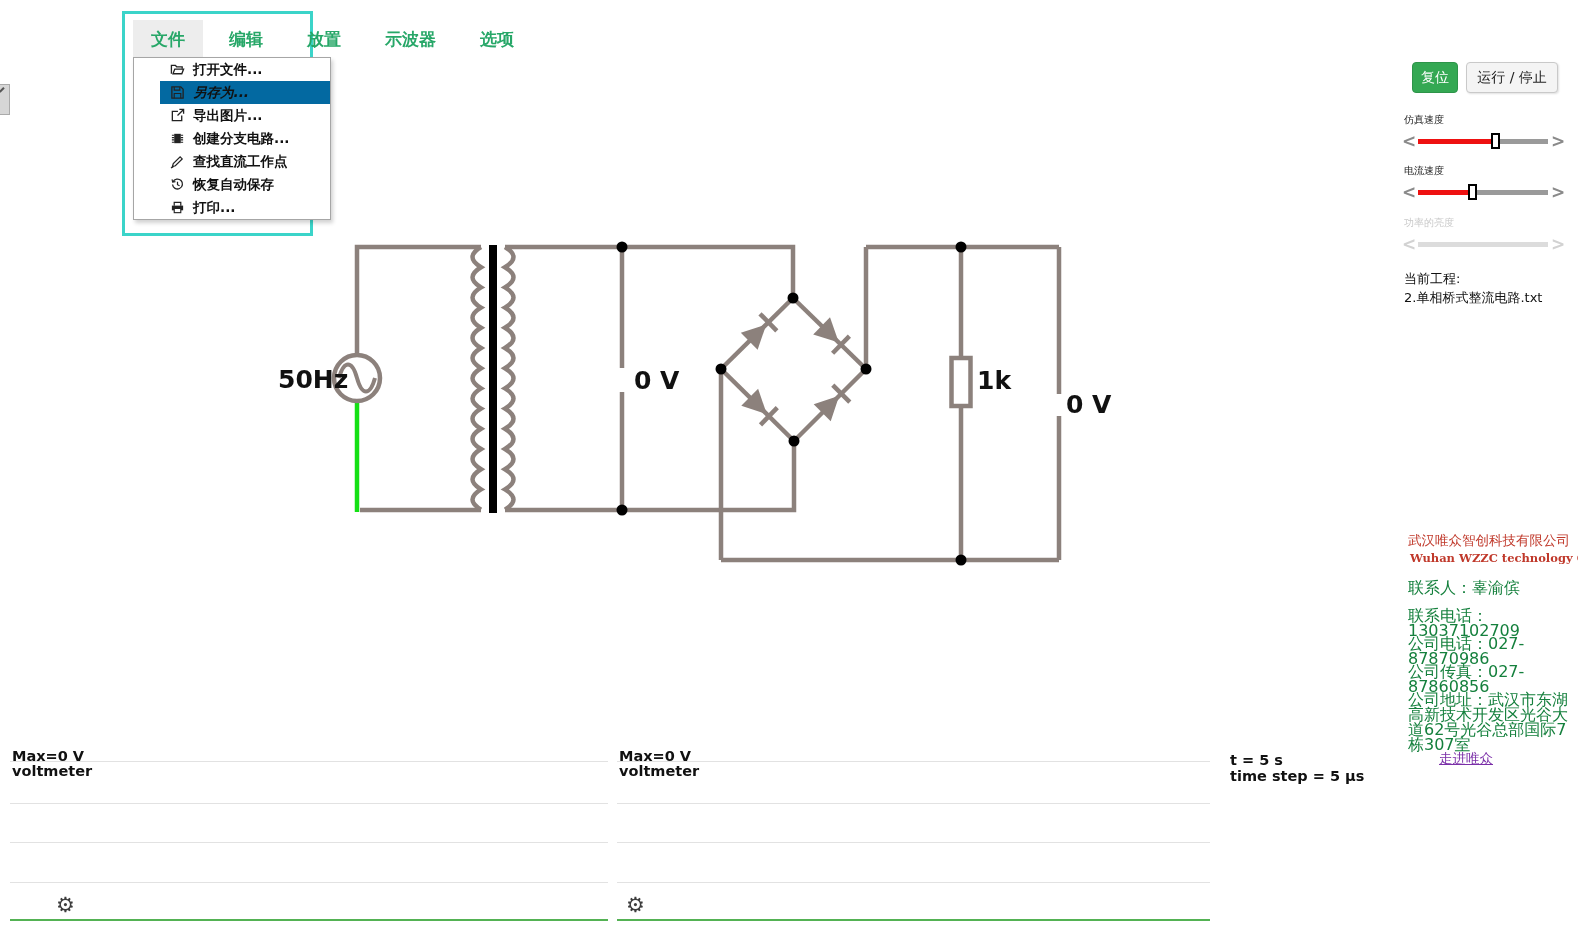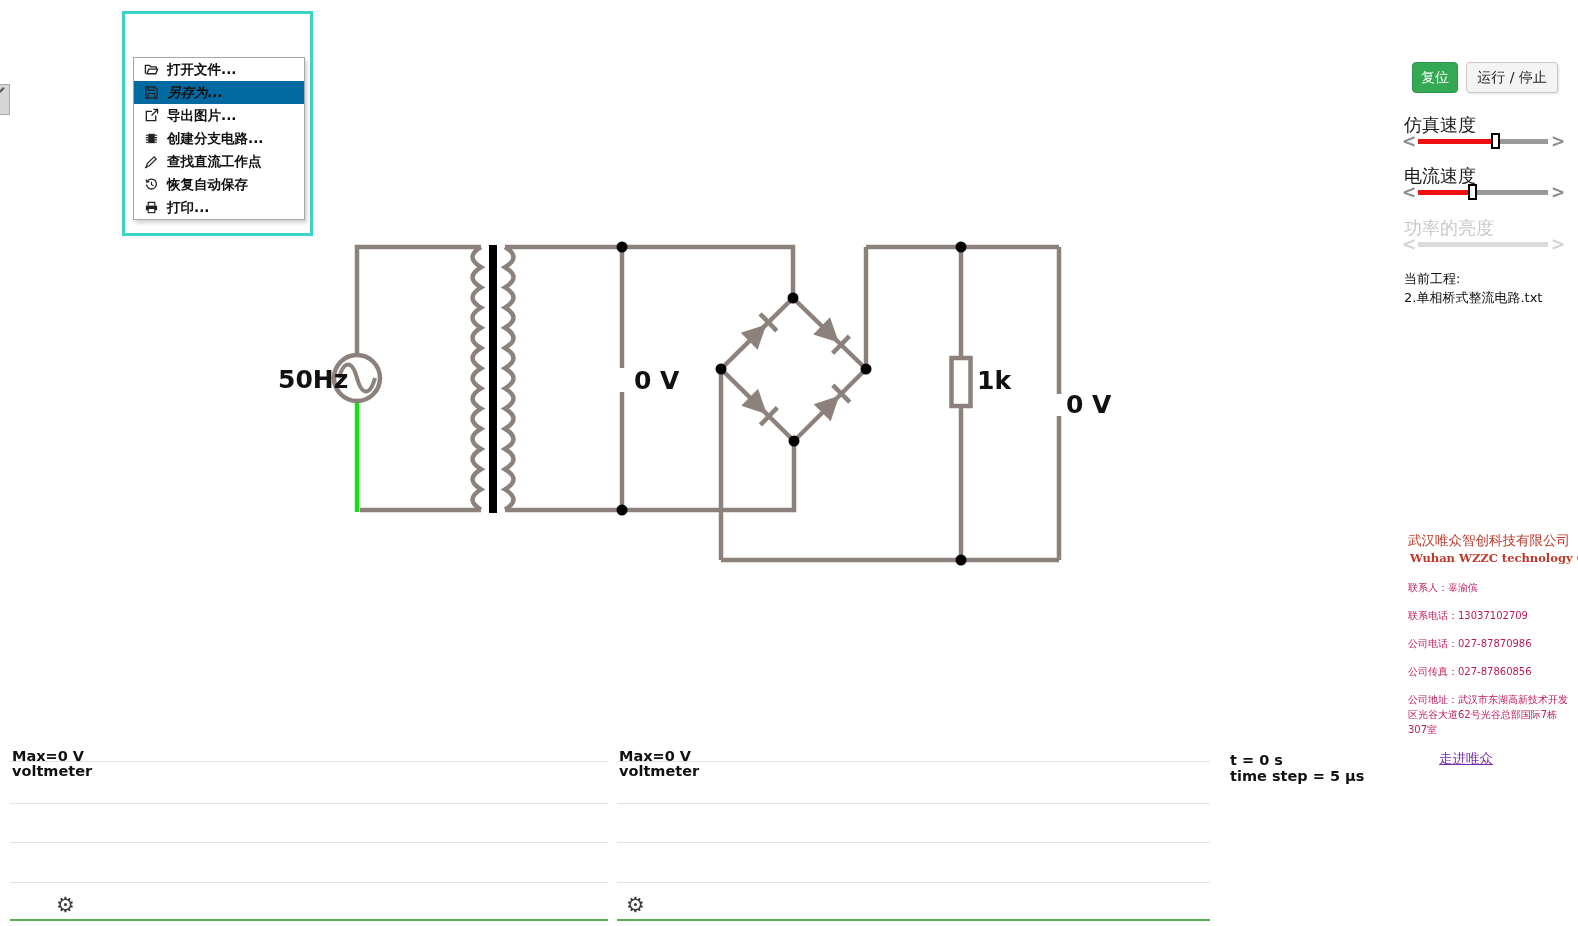--- a/index.html
+++ b/index.html
@@ -8,55 +8,55 @@
 
   
   #menubar{position:absolute;left:133px;top:20px;display:flex;gap:8px;z-index:5;}
   .menu-item{padding:8px 18px;font-size:17px;font-weight:bold;color:#27a768;cursor:pointer;white-space:nowrap;}
   .menu-item.active{background:#ededed;}
 
   
   #teal-box{position:absolute;left:122px;top:11px;width:185px;height:219px;border:3px solid #3bd4c9;z-index:4;pointer-events:none;}
 
   
-  #dropdown{position:absolute;left:133px;top:57px;width:170px;background:#fff;border:1px solid #a6a6a6;box-shadow:2px 3px 4px rgba(0,0,0,.18);z-index:6;}
+  #dropdown{position:absolute;left:133px;top:57px;width:170px;background:#fff;border:1px solid #a6a6a6;box-shadow:2px 3px 4px rgba(0,0,0,.18);z-index:6;padding-left:26px;}
   .dd-item{display:flex;align-items:center;height:23px;padding-left:9px;gap:8px;cursor:pointer;}
   .dd-item.highlighted{background:#0369a1;font-style:italic;}
   .dd-icon{width:16px;height:16px;display:inline-flex;align-items:center;justify-content:center;flex:0 0 16px;}
   .dd-icon svg{display:block;}
   .dd-label{font-size:13.5px;font-weight:600;color:#111;white-space:nowrap;}
 
   
   #edge-tab{position:absolute;left:0;top:84px;width:9px;height:29px;background:#d6d6d6;border:1px solid #aaa;border-left:none;}
   #edge-tab:before{content:"";position:absolute;left:1px;top:3px;width:6px;height:6px;border-top:2px solid #555;transform:rotate(-45deg);}
 
   
   .btn{position:absolute;font-size:14px;border-radius:4px;cursor:pointer;display:flex;align-items:center;justify-content:center;}
   #reset-btn{left:1412px;top:62px;width:44px;height:29px;background:#34a853;color:#fff;border:1px solid #2d9449;}
   #runstop-btn{left:1466px;top:62px;width:90px;height:29px;background:#f4f4f4;color:#222;border:1px solid #c9c9c9;box-shadow:1px 1px 2px rgba(0,0,0,.12);}
 
-  .slider-label{position:absolute;left:1404px;font-size:18px;color:#1a1a1a;white-space:nowrap;}
+  .slider-label{position:absolute;left:1404px;font-size:10px;color:#1a1a1a;white-space:nowrap;}
   .slider-label.disabled{color:#c9c9c9;}
   .slider-row{position:absolute;left:1402px;width:162px;height:18px;display:flex;align-items:center;}
   .sl-arrow{font-size:17px;font-weight:bold;color:#8a8a8a;width:13px;line-height:18px;cursor:pointer;}
   .slider-row.disabled .sl-arrow{color:#d2d2d2;}
   .track{position:relative;flex:1;height:5px;background:#9a9a9a;margin:0 3px;}
   .slider-row.disabled .track{background:#dcdcdc;}
   .track .fill{position:absolute;left:0;top:0;height:5px;background:#ee1111;}
   .slider-row.disabled .fill{background:#dcdcdc;}
   .thumb{position:absolute;top:-6px;width:9px;height:16px;background:#fff;border:2.5px solid #000;box-sizing:border-box;cursor:pointer;}
 
   .side-text{position:absolute;left:1404px;font-size:13px;color:#111;white-space:nowrap;}
 
   
   #logo{position:absolute;left:1438px;top:474px;font-family:"DejaVu Serif","Liberation Serif",serif;font-style:italic;font-weight:bold;font-size:40px;color:#b92b23;letter-spacing:8px;}
   #logo sup{font-size:13px;letter-spacing:0;font-style:normal;}
   #company-cn{position:absolute;left:1408px;top:532px;font-size:13.5px;color:#c0392b;white-space:nowrap;}
   #company-en{position:absolute;left:1410px;top:551px;font-family:"DejaVu Serif","Liberation Serif",serif;font-weight:bold;font-size:11.5px;color:#c0392b;white-space:nowrap;}
-  .contact-line{position:absolute;left:1408px;font-size:10px;color:#be185d;width:162px;line-height:15px;}
+  .contact-line{position:absolute;left:1408px;font-size:16px;color:#15803d;width:162px;line-height:15px;}
   #visit-link{position:absolute;left:1408px;top:750px;font-size:13.5px;color:#7b2fa8;text-decoration:underline;cursor:pointer;margin-left:31px;}
 
   
   .scope{position:absolute;top:745px;height:178px;background:#fff;}
   #scope1{left:10px;width:598px;}
   #scope2{left:617px;width:593px;}
   .scope .hline{position:absolute;left:0;right:0;height:1px;background:#e2e2e2;}
   .scope .greenline{position:absolute;left:0;right:0;bottom:2px;height:2px;background:#54b254;}
   .scope-label{position:absolute;left:2px;top:4px;font-size:14.5px;font-weight:bold;color:#111;line-height:15px;}
   .gear{position:absolute;bottom:7px;font-size:21px;color:#3d3d3d;cursor:pointer;line-height:21px;}
@@ -68,20 +68,27 @@
   #circuit{position:absolute;left:0;top:0;}
 </style>
 </head>
 <body>
 <div id="app">
 
   <div id="teal-box"></div>
 
   <div id="edge-tab"></div>
 
+  <div id="menubar">
+    <div class="menu-item active">文件</div>
+    <div class="menu-item">编辑</div>
+    <div class="menu-item">放置</div>
+    <div class="menu-item">示波器</div>
+    <div class="menu-item">选项</div>
+  </div>
 
   <div id="dropdown">
     <div class="dd-item">
       <span class="dd-icon">
         <svg width="15" height="15" viewBox="0 0 16 16">
             <path d="M1.5 12.5V3.5h4.2l1.4 1.6H13v2" fill="none" stroke="#222" stroke-width="1.4"></path>
             <path d="M3.2 12.5l1.9-5h9.4l-1.9 5z" fill="none" stroke="#222" stroke-width="1.4"></path>
           </svg>
       </span>
       <span class="dd-label">打开文件...</span>
@@ -280,17 +287,17 @@
     <div class="hline" style="top:137px;"></div>
     <div class="greenline"></div>
     <div class="scope-label">
       <div>Max=0 V</div>
       <div>voltmeter</div>
     </div>
     <div class="gear">⚙</div>
   </div>
 
   <div id="time-status">
-    <div>t = 0 s</div>
+    <div>t = 5 s</div>
     <div>time step = 5 µs</div>
   </div>
 
 </div>
 
 </body></html>

